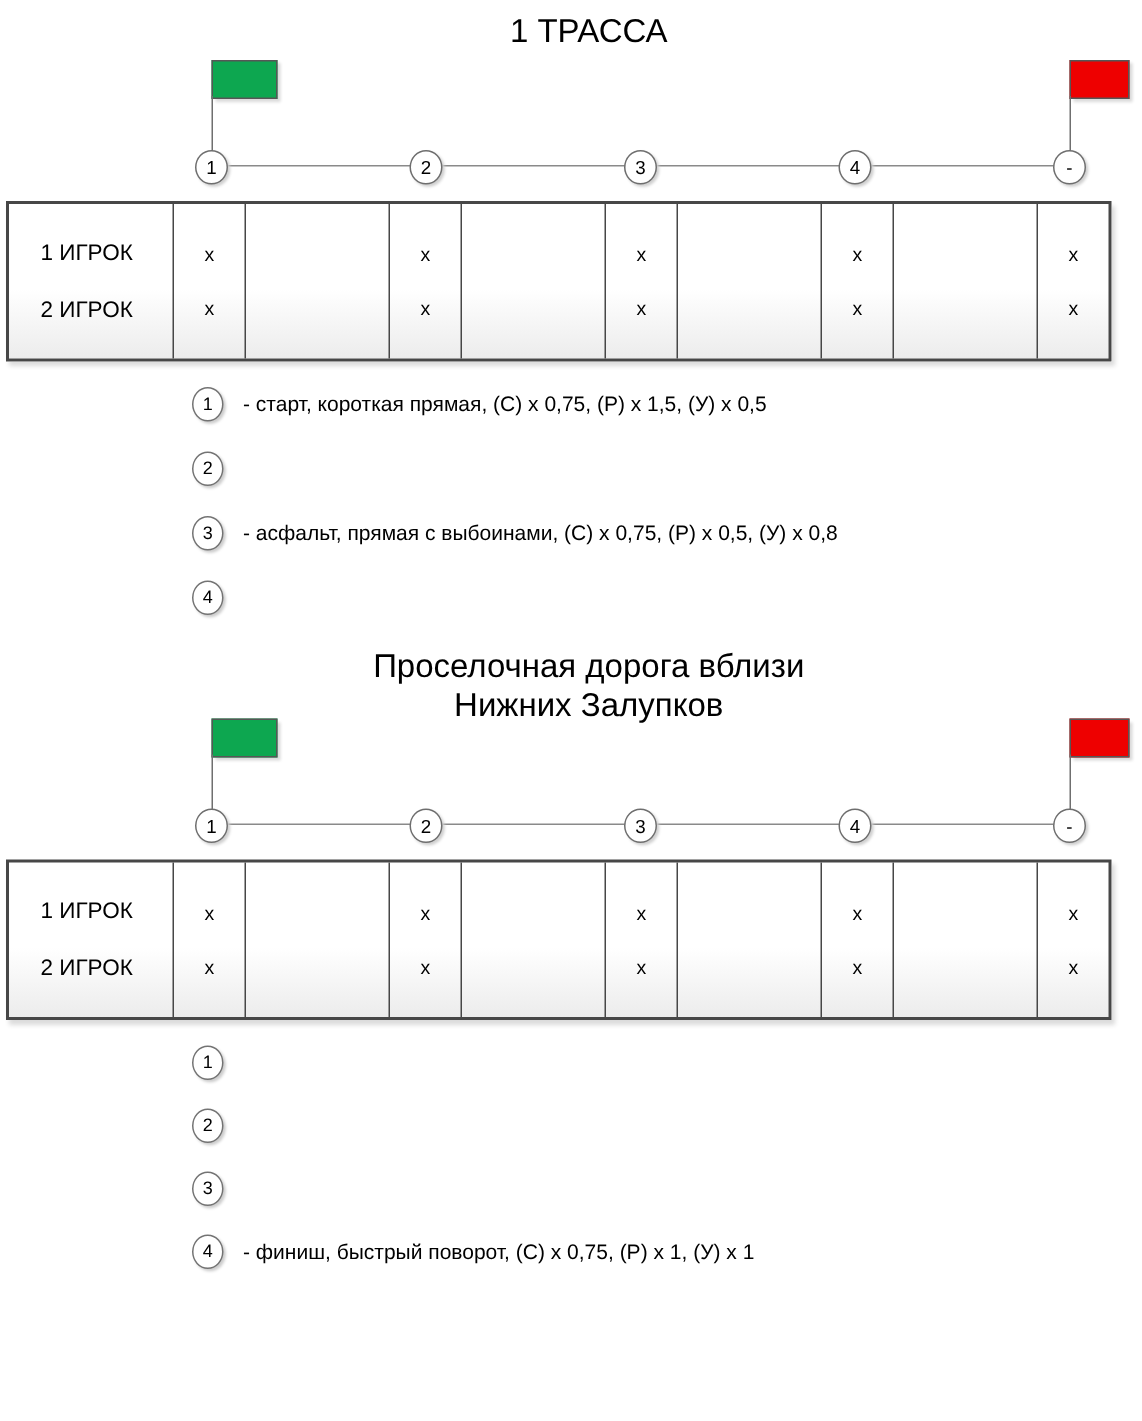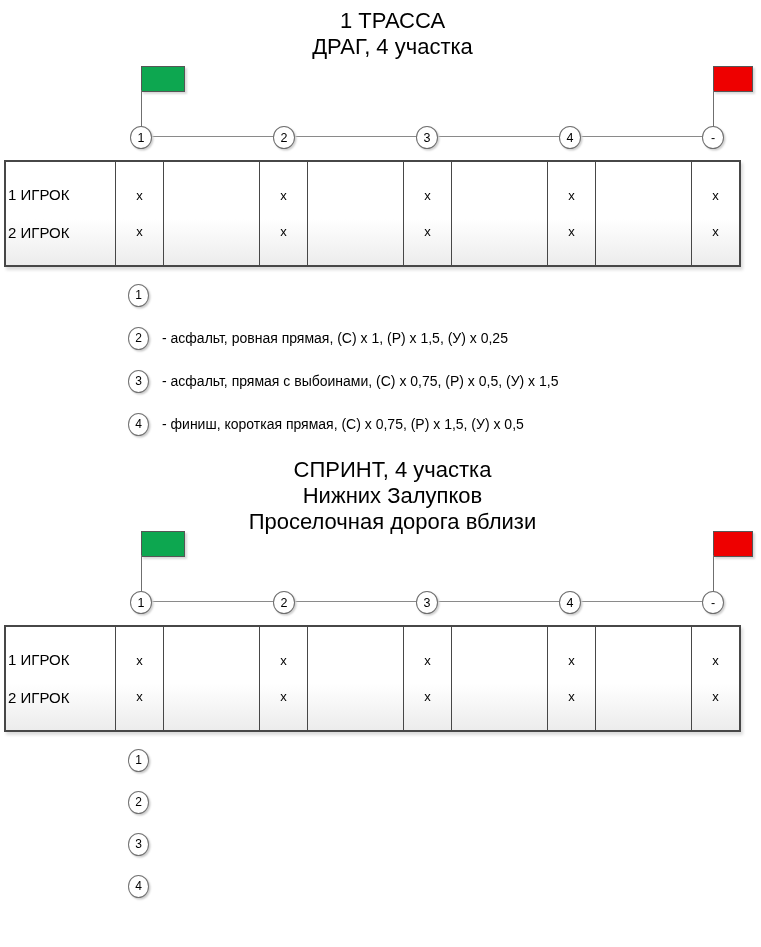--- a/index.html
+++ b/index.html
@@ -92,21 +92,21 @@
   }
   .cell {
     border-left: 1px solid #474747;
     display: flex;
     flex-direction: column;
     justify-content: center;
     gap: 21px;
     box-sizing: border-box;
   }
   .cell:first-child { border-left: none; }
-  .label-cell { width: 109px; padding-left: 2px; }
+  .label-cell { width: 109px; padding-left: 21px; }
   .label-cell div { font-size: 15px; }
   .x-cell { width: 48px; align-items: center; }
   .x-cell div { font-size: 13px; }
   .wide-cell { flex: 1; }
 
   
   .legend { margin: 17px 0 0 128px; }
   .legend-row {
     display: flex;
     align-items: center;
@@ -139,21 +139,20 @@
 </style>
 </head>
 <body>
 
 <div class="page">
 
   <div class="section section1">
 
     <div class="title">
       <div class="title-line">1 ТРАССА</div>
-      <div class="title-line">ДРАГ, 4 участка</div>
     </div>
 
     <div class="diagram">
       <div class="flag green"></div>
       <div class="pole start"></div>
       <div class="flag red"></div>
       <div class="pole end"></div>
       <div class="trackline"></div>
       <div class="node p1">1</div>
       <div class="node p2">2</div>
@@ -189,42 +188,40 @@
       <div class="cell wide-cell"></div>
       <div class="cell x-cell">
         <div>x</div>
         <div>x</div>
       </div>
     </div>
 
     <div class="legend">
       <div class="legend-row">
         <div class="lnode">1</div>
+        <div class="ltext">- старт, короткая прямая, (С) х 0,75, (Р) х 1,5, (У) х 0,5</div>
       </div>
       <div class="legend-row">
         <div class="lnode">2</div>
-        <div class="ltext">- асфальт, ровная прямая, (С) х 1, (Р) х 1,5, (У) х 0,25</div>
       </div>
       <div class="legend-row">
         <div class="lnode">3</div>
-        <div class="ltext">- асфальт, прямая с выбоинами, (С) х 0,75, (Р) х 0,5, (У) х 1,5</div>
+        <div class="ltext">- асфальт, прямая с выбоинами, (С) х 0,75, (Р) х 0,5, (У) х 0,8</div>
       </div>
       <div class="legend-row">
         <div class="lnode">4</div>
-        <div class="ltext">- финиш, короткая прямая, (С) х 0,75, (Р) х 1,5, (У) х 0,5</div>
       </div>
     </div>
   </div>
 
   <div class="section section2">
 
     <div class="title">
-      <div class="title-line">СПРИНТ, 4 участка</div>
+      <div class="title-line">Проселочная дорога вблизи</div>
       <div class="title-line">Нижних Залупков</div>
-      <div class="title-line">Проселочная дорога вблизи</div>
     </div>
 
     <div class="diagram">
       <div class="flag green"></div>
       <div class="pole start"></div>
       <div class="flag red"></div>
       <div class="pole end"></div>
       <div class="trackline"></div>
       <div class="node p1">1</div>
       <div class="node p2">2</div>
@@ -269,17 +266,18 @@
         <div class="lnode">1</div>
       </div>
       <div class="legend-row">
         <div class="lnode">2</div>
       </div>
       <div class="legend-row">
         <div class="lnode">3</div>
       </div>
       <div class="legend-row">
         <div class="lnode">4</div>
+        <div class="ltext">- финиш, быстрый поворот, (С) х 0,75, (Р) х 1, (У) х 1</div>
       </div>
     </div>
   </div>
 
 </div>
 
 </body></html>

